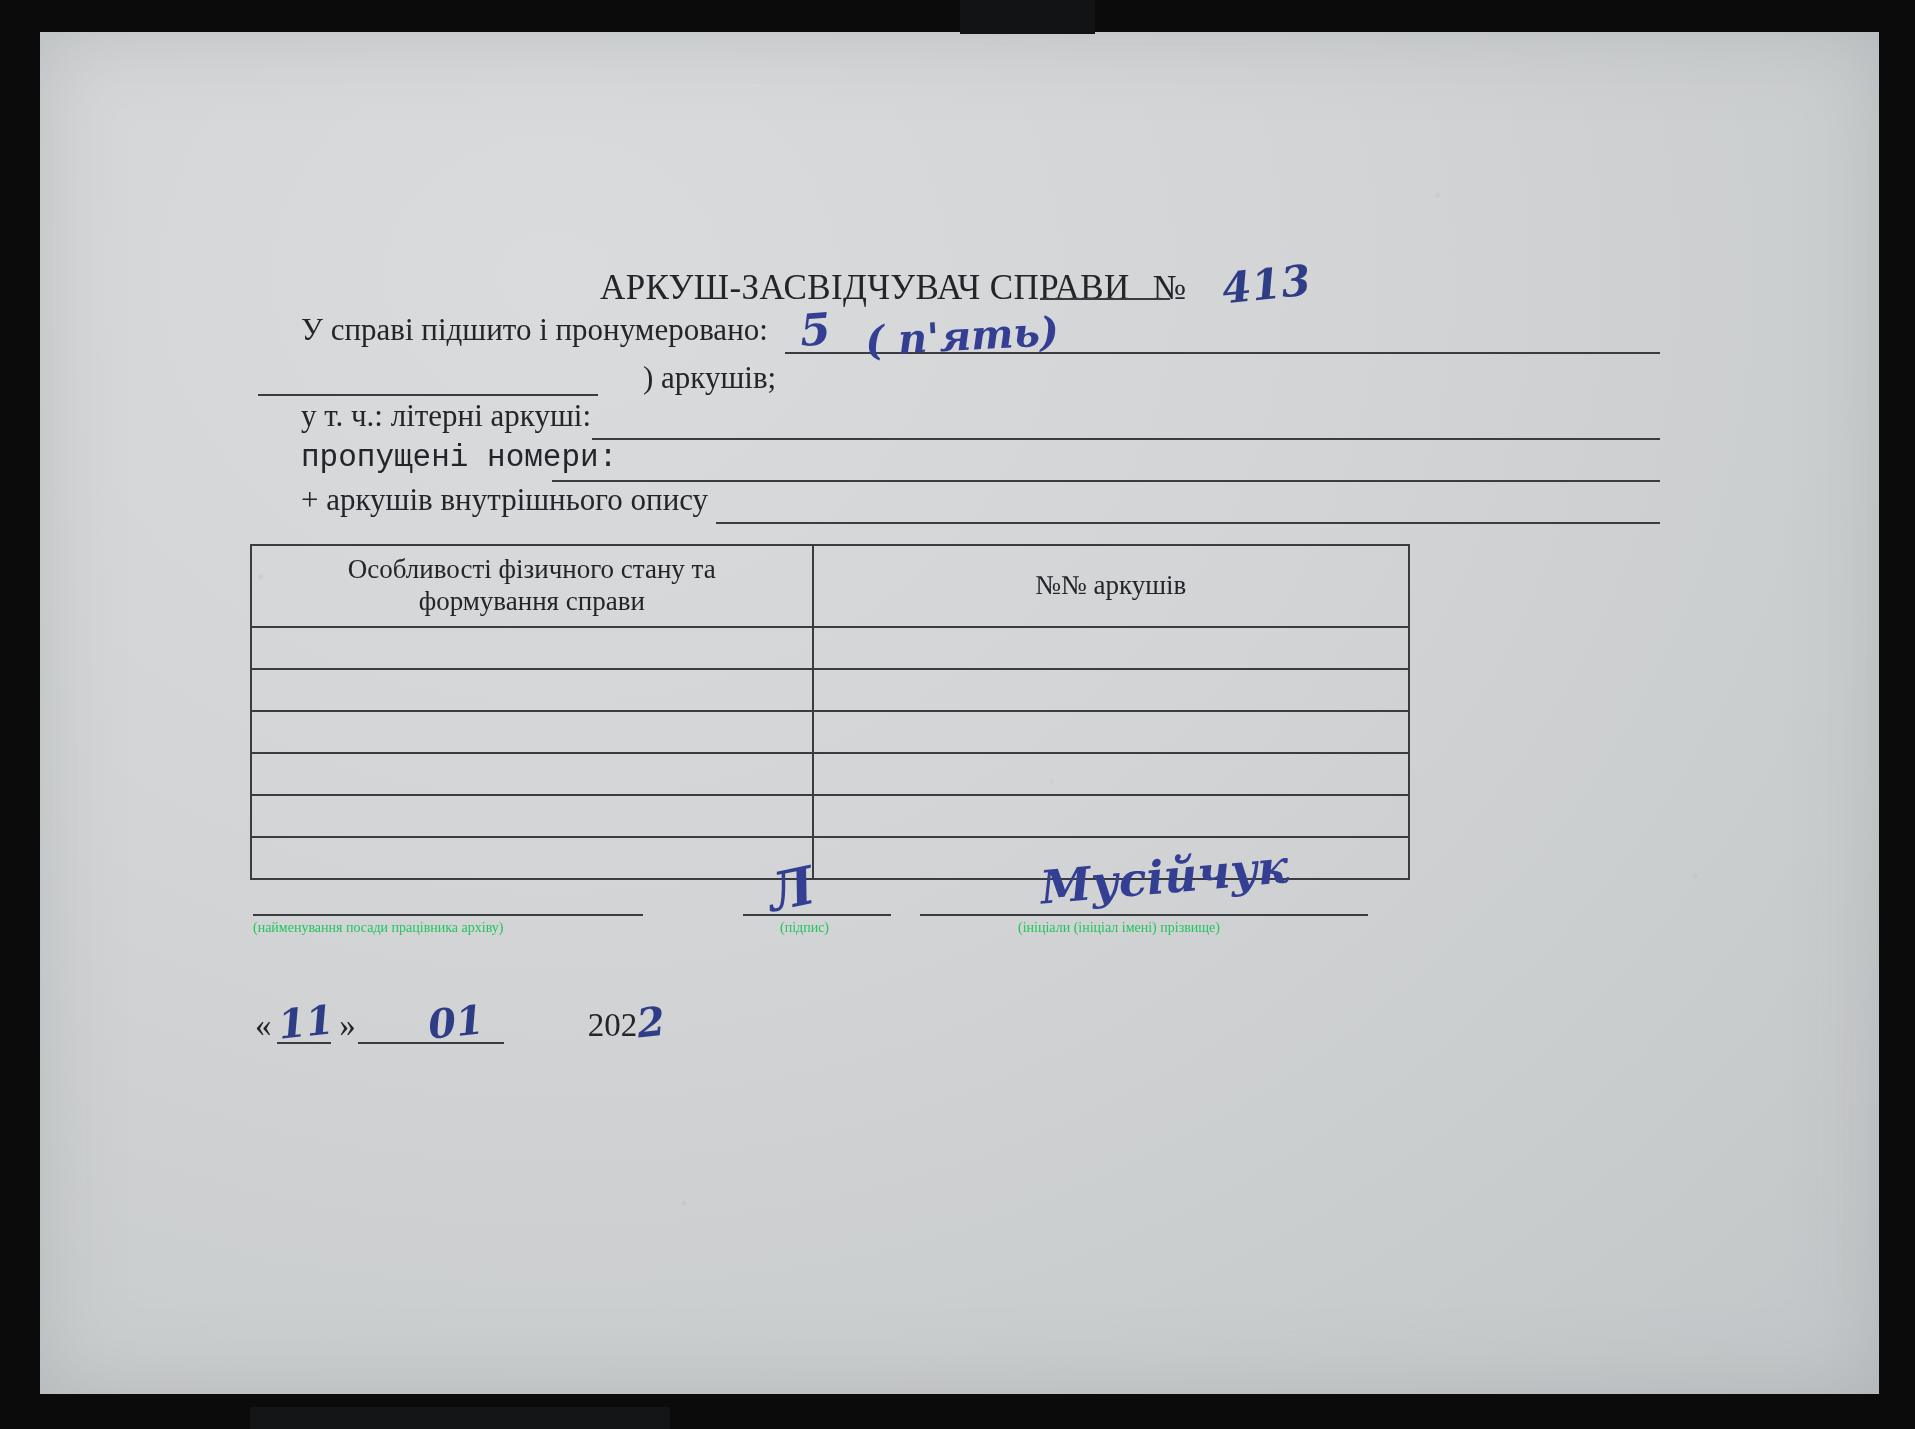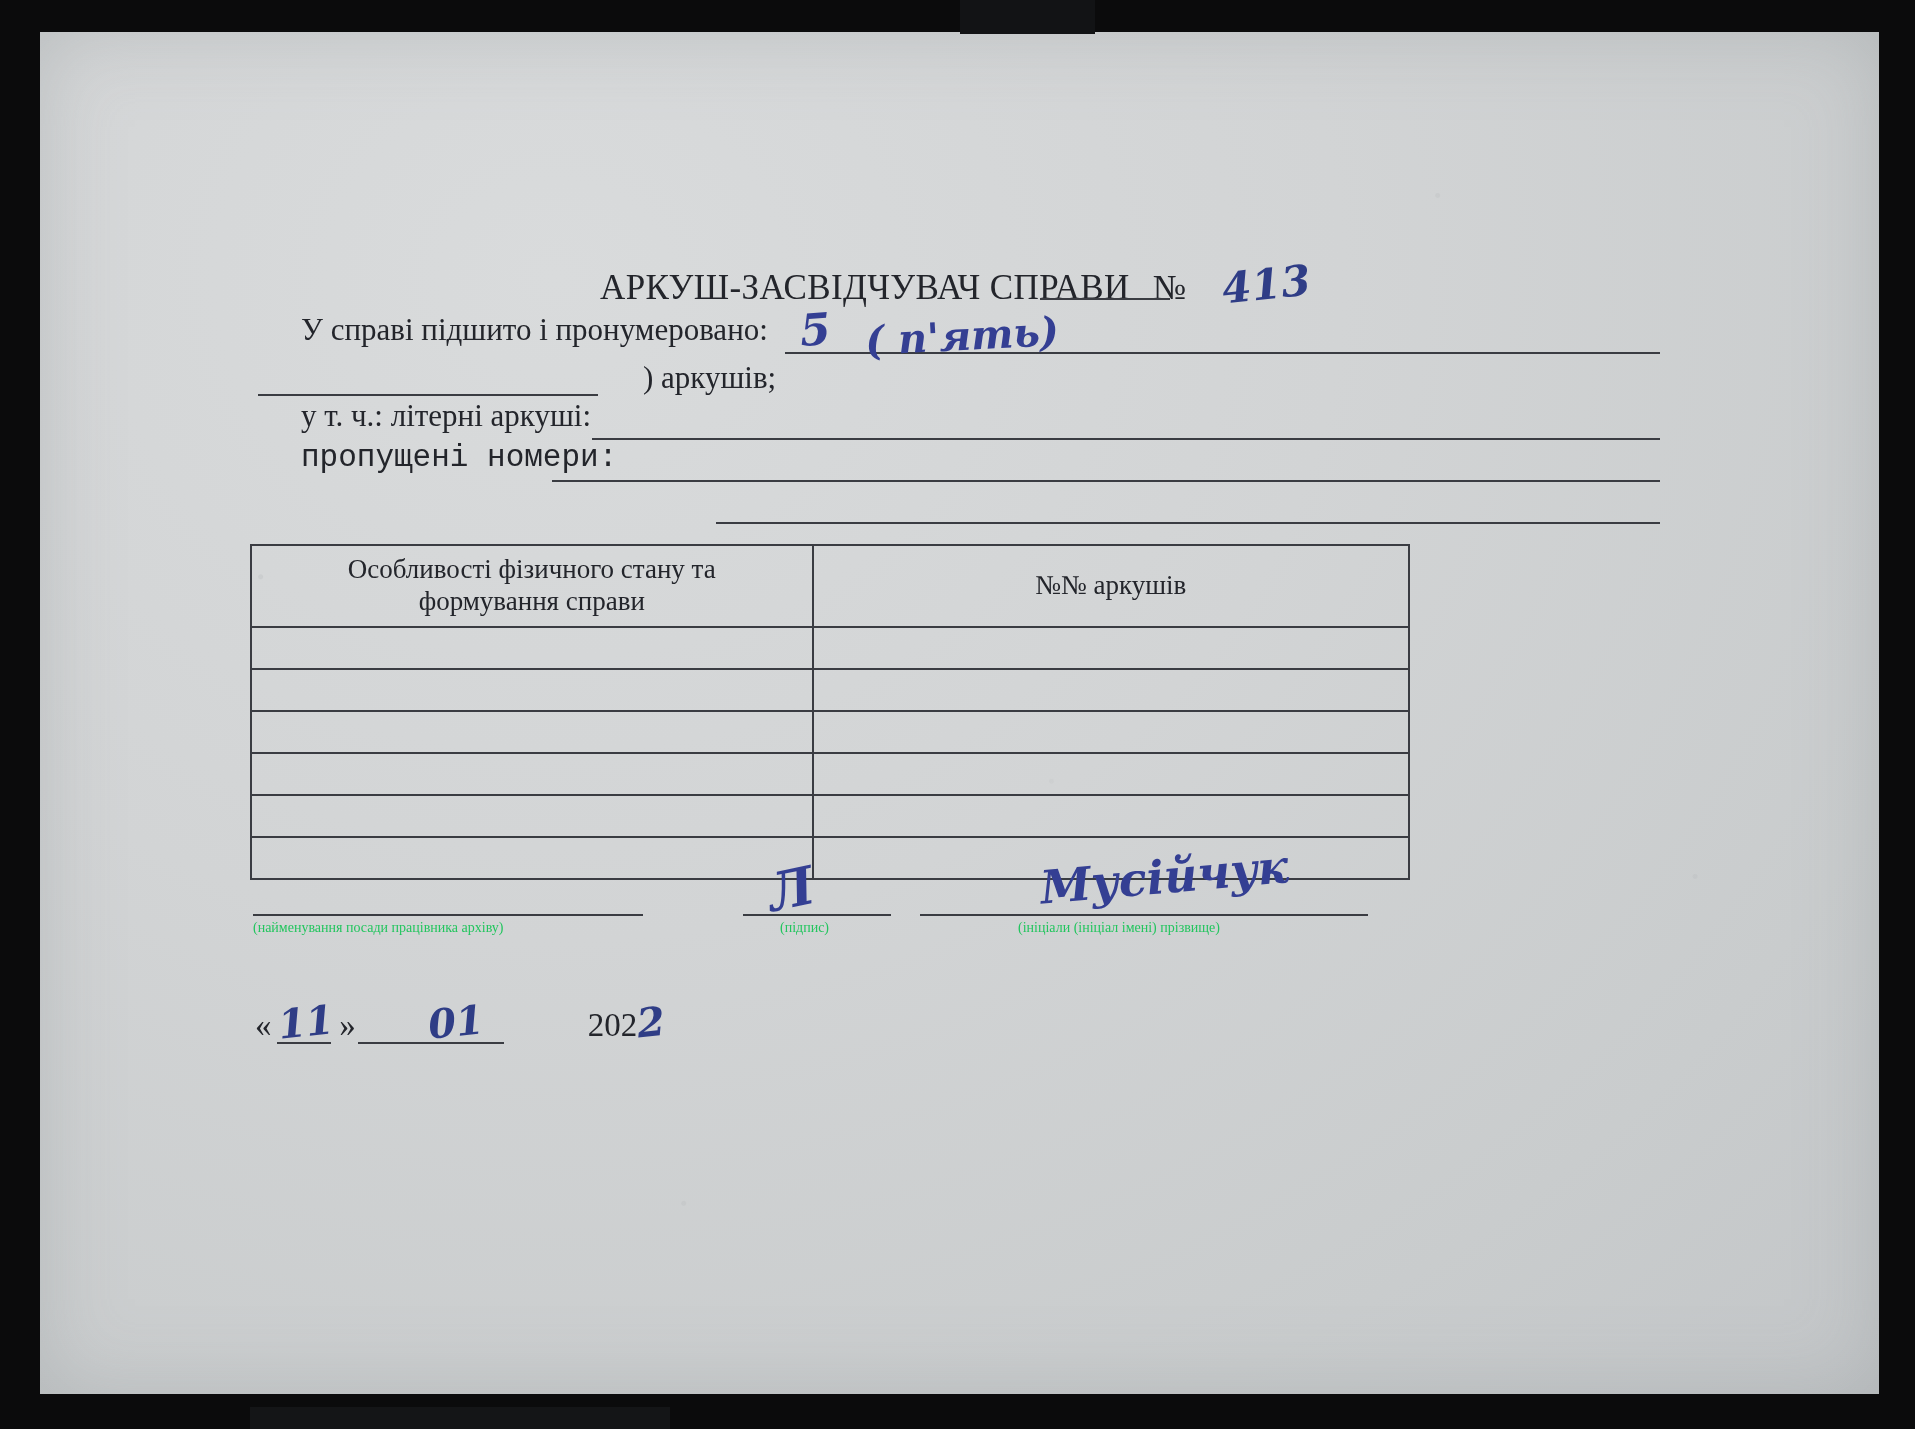--- a/index.html
+++ b/index.html
@@ -180,20 +180,23 @@
     <div class="line-row" style="left:218px; top:366px;">
       <span>у т. ч.: літерні аркуші:</span>
     </div>
     <div class="rule" style="left:552px; top:406px; width:1068px;"></div>
 
     <div class="line-row" style="left:218px; top:408px;font-family:Liberation Mono, monospace;">
       <span>пропущені номери:</span>
     </div>
     <div class="rule" style="left:512px; top:448px; width:1108px;"></div>
 
+    <div class="line-row" style="left:218px; top:450px;">
+      <span>+ аркушів внутрішнього опису</span>
+    </div>
     <div class="rule" style="left:676px; top:490px; width:944px;"></div>
 
     <table id="tbl">
       <thead>
         <tr>
           <th class="col-a">
             <div>Особливості фізичного стану та</div>
             <div>формування справи</div>
           </th>
           <th class="col-b">№№ аркушів</th>

